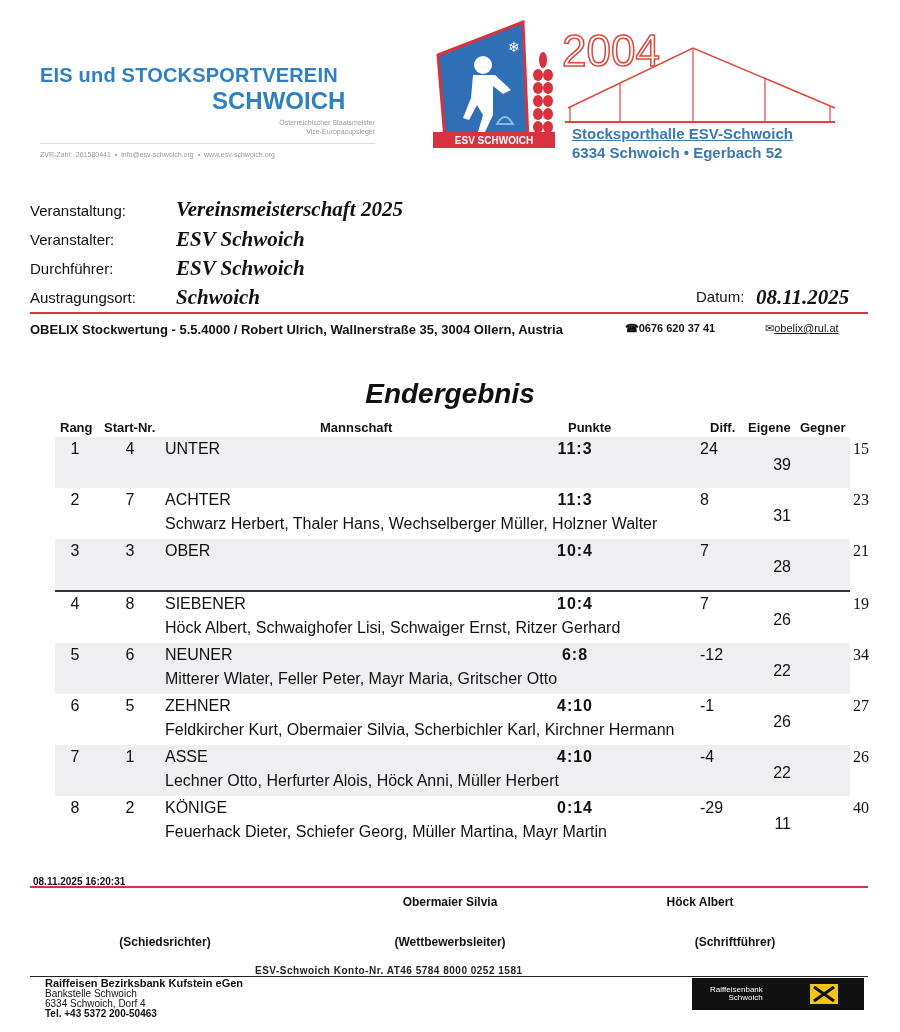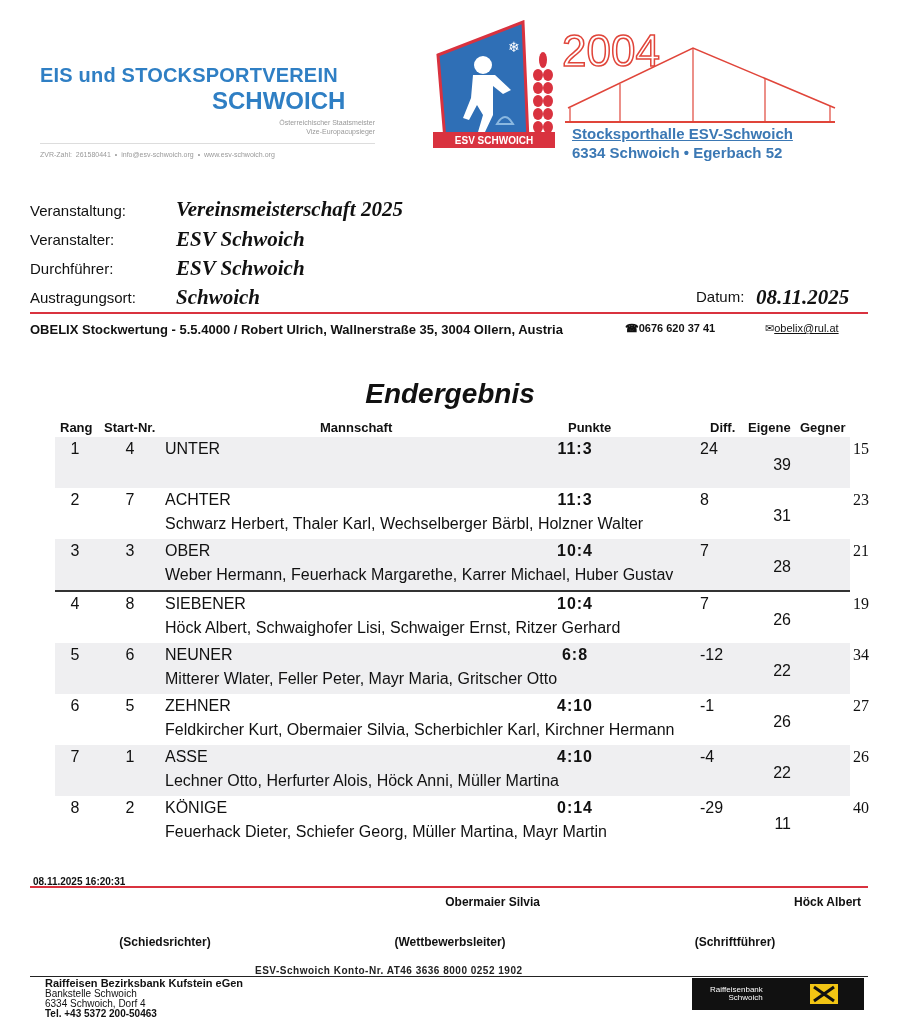--- a/index.html
+++ b/index.html
@@ -35,21 +35,21 @@
   .row .rang { left:10px; top:3px; width:20px; text-align:center; }
   .row .start { left:65px; top:3px; width:20px; text-align:center; }
   .row .team { left:110px; top:3px;text-align:right; }
   .row .players { left:110px; top:27px; white-space:nowrap; }
   .row .pkt { left:485px; top:3px; width:70px; text-align:center; font-weight:bold; letter-spacing:1px; }
   .row .diff { left:645px; top:3px; width:38px; text-align:left; }
   .row .eig { left:700px; top:3px; width:36px; text-align:right;margin-top:16px; }
   .row .geg { left:798px; top:3px; width:36px; text-align:left;font-family:Liberation Serif, serif; }
   .divider { left:55px; width:795px; height:2px; background:#333; top:590px; }
   .stamp { left:33px; top:876px; font-size:10px; font-weight:bold; }
-  .sig-name { top:895px; font-size:12px; font-weight:bold; text-align:right; }
+  .sig-name { top:895px; font-size:12px; font-weight:bold; text-align:center; }
   .sig-role { top:935px; font-size:12px; font-weight:bold; text-align:center; }
   .bank-acc { left:255px; top:965px; font-size:10px; font-weight:bold; color:#222; letter-spacing:0.5px; }
   .bank-line { left:30px; top:976px; width:838px; height:1px; background:#222; }
   .bank { left:45px; top:978px; font-size:10px; line-height:10px; color:#111; }
   .bank b { font-size:11px; }
   .rb { left:692px; top:978px; width:172px; height:32px; background:#111; }
   .rb-text { position:absolute; left:18px; top:8px; color:#fff; font-size:8px; line-height:8px; text-align:right; }
   .rb-logo { position:absolute; left:118px; top:6px; width:28px; height:20px; background:#f2c514; }
 </style>
 </head>
@@ -138,31 +138,30 @@
   <span class="c team">UNTER</span>
   <span class="c pkt">11:3</span>
   <span class="c diff">24</span>
   <span class="c eig">39</span>
   <span class="c geg">15</span>
 </div>
 <div class="row" style="top:488px">
   <span class="c rang">2</span>
   <span class="c start">7</span>
   <span class="c team">ACHTER</span>
-  <span class="c players">Schwarz Herbert, Thaler Karl, Wechselberger Bärbl, Holzner Walter</span>
+  <span class="c players">Schwarz Herbert, Thaler Hans, Wechselberger Müller, Holzner Walter</span>
   <span class="c pkt">11:3</span>
   <span class="c diff">8</span>
   <span class="c eig">31</span>
   <span class="c geg">23</span>
 </div>
 <div class="row shade" style="top:539px">
   <span class="c rang">3</span>
   <span class="c start">3</span>
   <span class="c team">OBER</span>
-  <span class="c players">Weber Hermann, Feuerhack Margarethe, Karrer Michael, Huber Gustav</span>
   <span class="c pkt">10:4</span>
   <span class="c diff">7</span>
   <span class="c eig">28</span>
   <span class="c geg">21</span>
 </div>
 <div class="abs divider"></div>
 <div class="row" style="top:592px">
   <span class="c rang">4</span>
   <span class="c start">8</span>
   <span class="c team">SIEBENER</span>
@@ -189,46 +188,46 @@
   <span class="c players">Feldkircher Kurt, Obermaier Silvia, Scherbichler Karl, Kirchner Hermann</span>
   <span class="c pkt">4:10</span>
   <span class="c diff">-1</span>
   <span class="c eig">26</span>
   <span class="c geg">27</span>
 </div>
 <div class="row shade" style="top:745px">
   <span class="c rang">7</span>
   <span class="c start">1</span>
   <span class="c team">ASSE</span>
-  <span class="c players">Lechner Otto, Herfurter Alois, Höck Anni, Müller Martina</span>
+  <span class="c players">Lechner Otto, Herfurter Alois, Höck Anni, Müller Herbert</span>
   <span class="c pkt">4:10</span>
   <span class="c diff">-4</span>
   <span class="c eig">22</span>
   <span class="c geg">26</span>
 </div>
 <div class="row" style="top:796px">
   <span class="c rang">8</span>
   <span class="c start">2</span>
   <span class="c team">KÖNIGE</span>
   <span class="c players">Feuerhack Dieter, Schiefer Georg, Müller Martina, Mayr Martin</span>
   <span class="c pkt">0:14</span>
   <span class="c diff">-29</span>
   <span class="c eig">11</span>
   <span class="c geg">40</span>
 </div>
 
 <div class="abs stamp">08.11.2025 16:20:31</div>
 <div class="abs redline" style="top:886px"></div>
 <div class="abs sig-name" style="left:360px;width:180px">Obermaier Silvia</div>
-<div class="abs sig-name" style="left:681px;width:180px">Höck Albert</div>
+<div class="abs sig-name" style="left:610px;width:180px">Höck Albert</div>
 <div class="abs sig-role" style="left:75px;width:180px">(Schiedsrichter)</div>
 <div class="abs sig-role" style="left:360px;width:180px">(Wettbewerbsleiter)</div>
 <div class="abs sig-role" style="left:645px;width:180px">(Schriftführer)</div>
 
-<div class="abs bank-acc">ESV-Schwoich Konto-Nr. AT46 3636 8000 0252 1902</div>
+<div class="abs bank-acc">ESV-Schwoich Konto-Nr. AT46 5784 8000 0252 1581</div>
 <div class="abs bank-line"></div>
 <div class="abs bank">
   <div><b>Raiffeisen Bezirksbank Kufstein eGen</b></div>
   <div>Bankstelle Schwoich</div>
   <div>6334 Schwoich, Dorf 4</div>
   <div style="font-weight:bold">Tel. +43 5372 200-50463</div>
 </div>
 <div class="abs rb">
   <div class="rb-text">
     <div>Raiffeisenbank</div>

